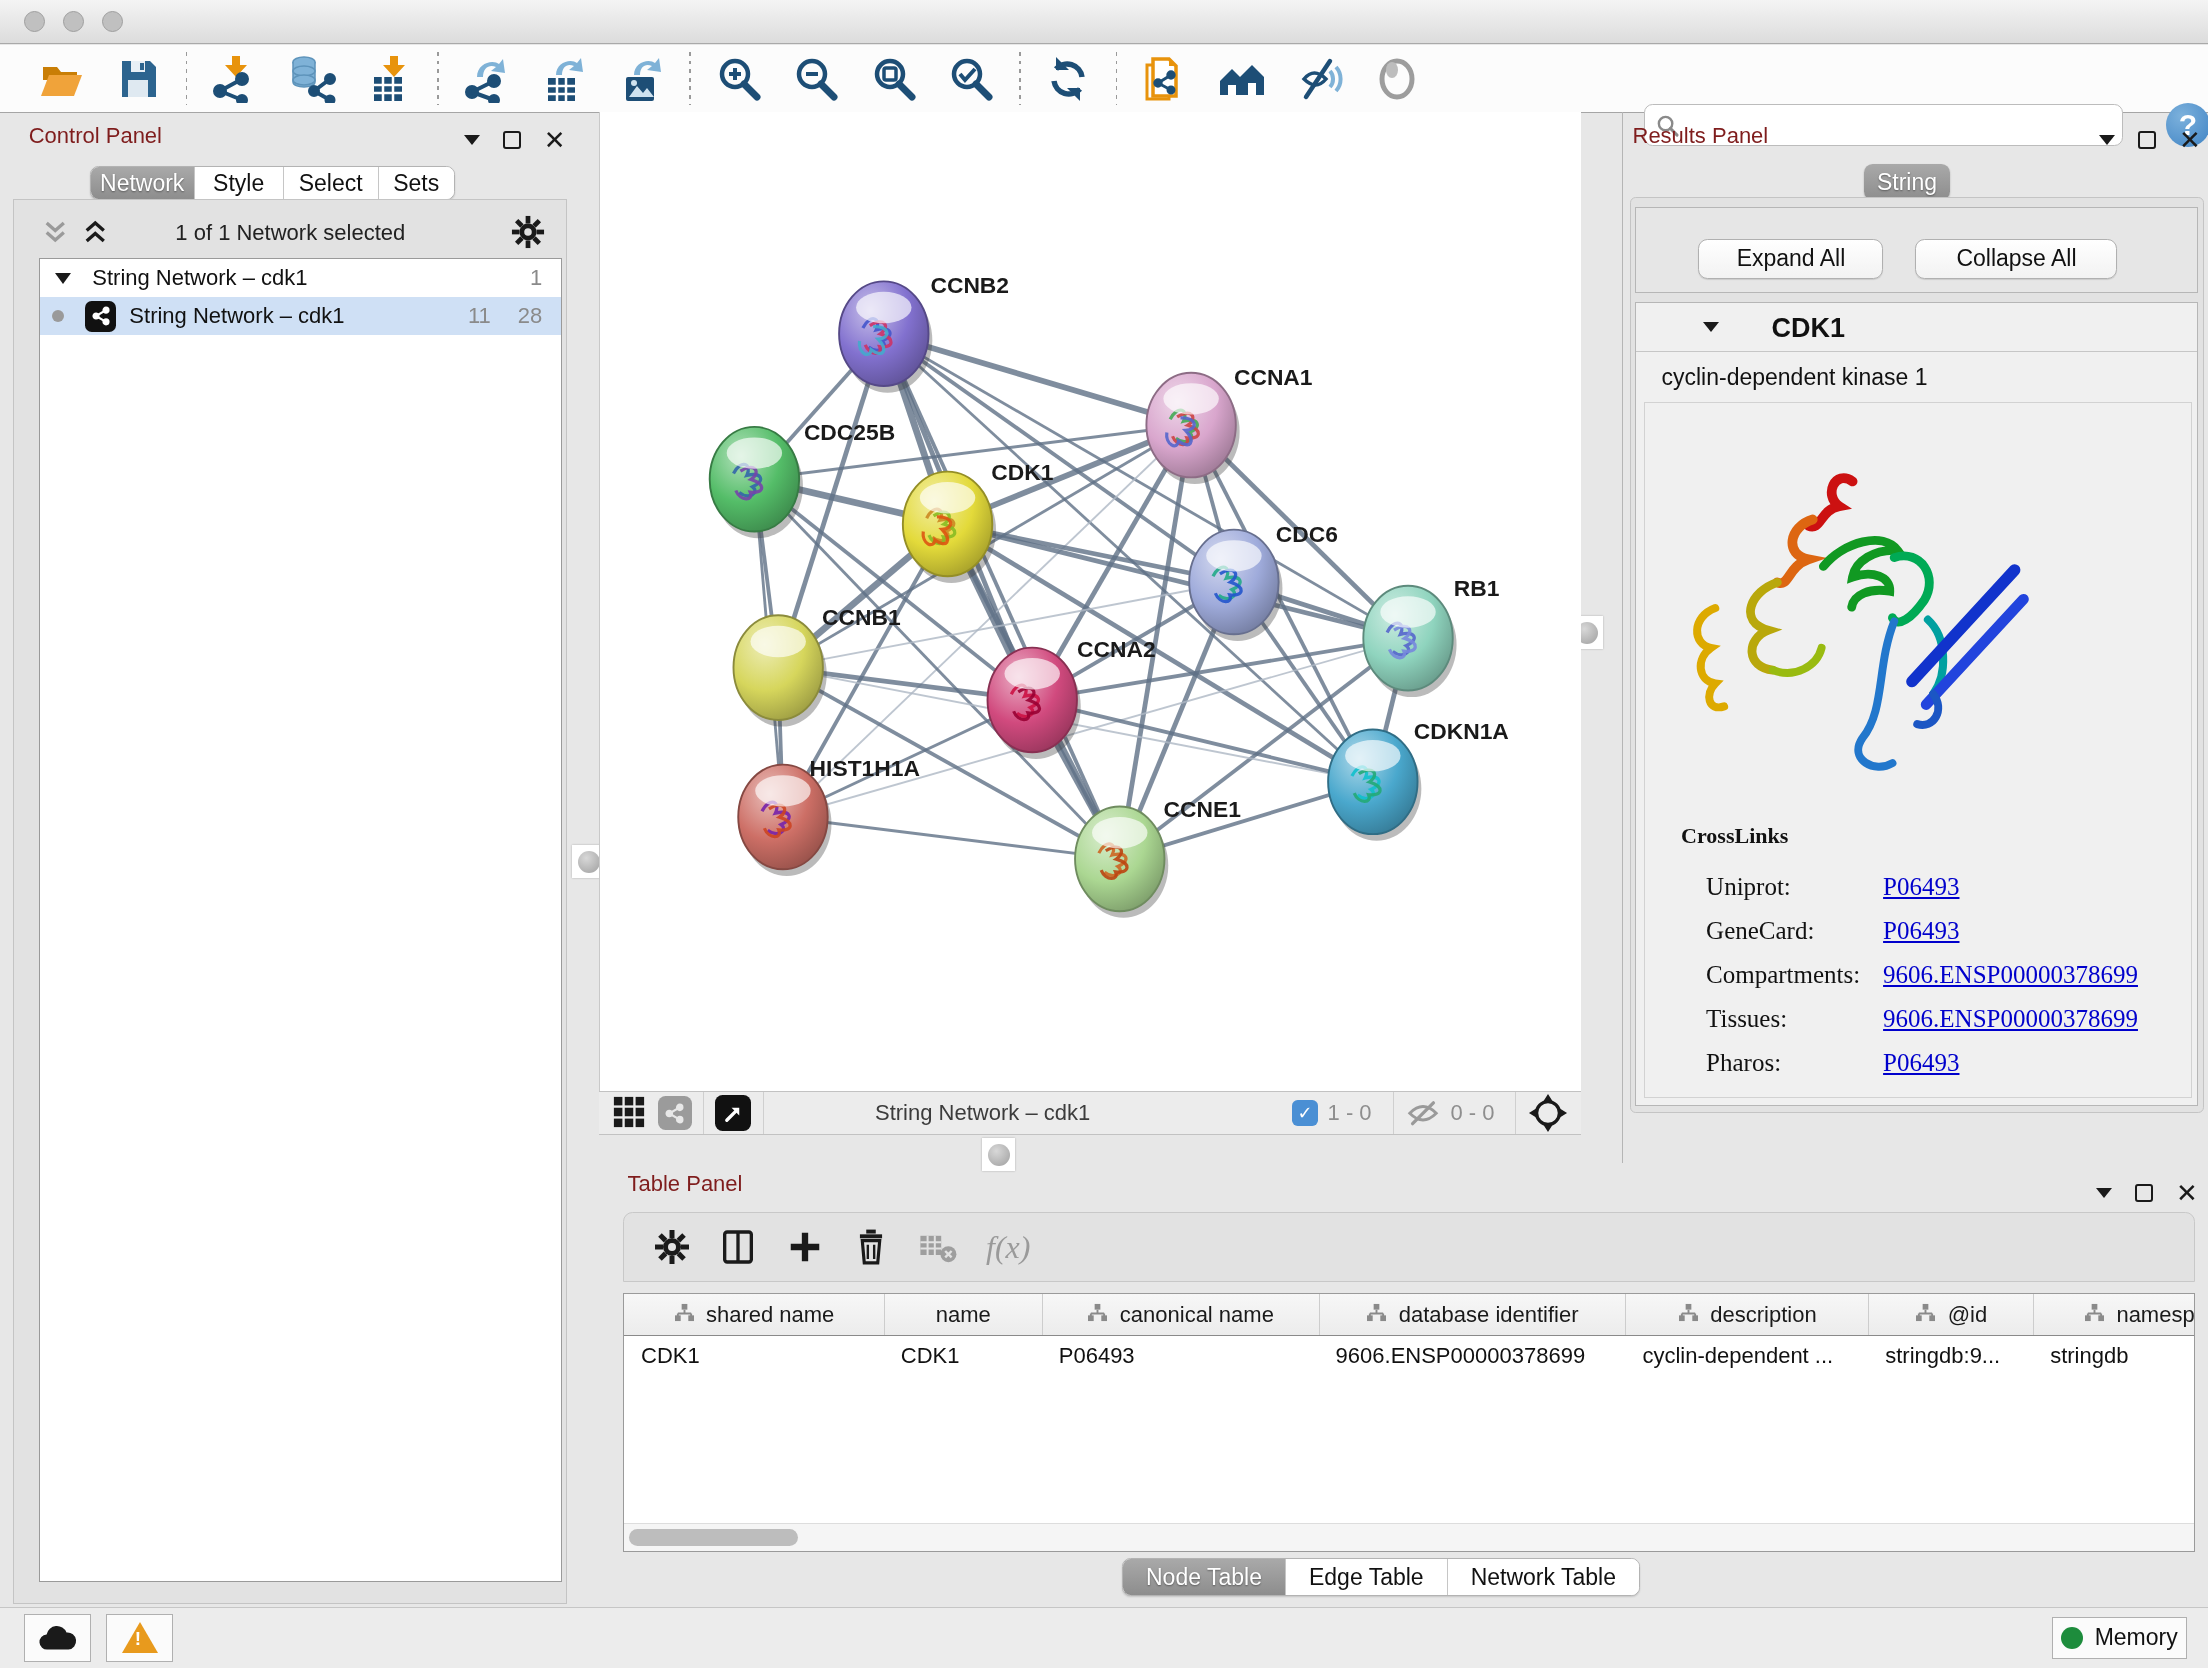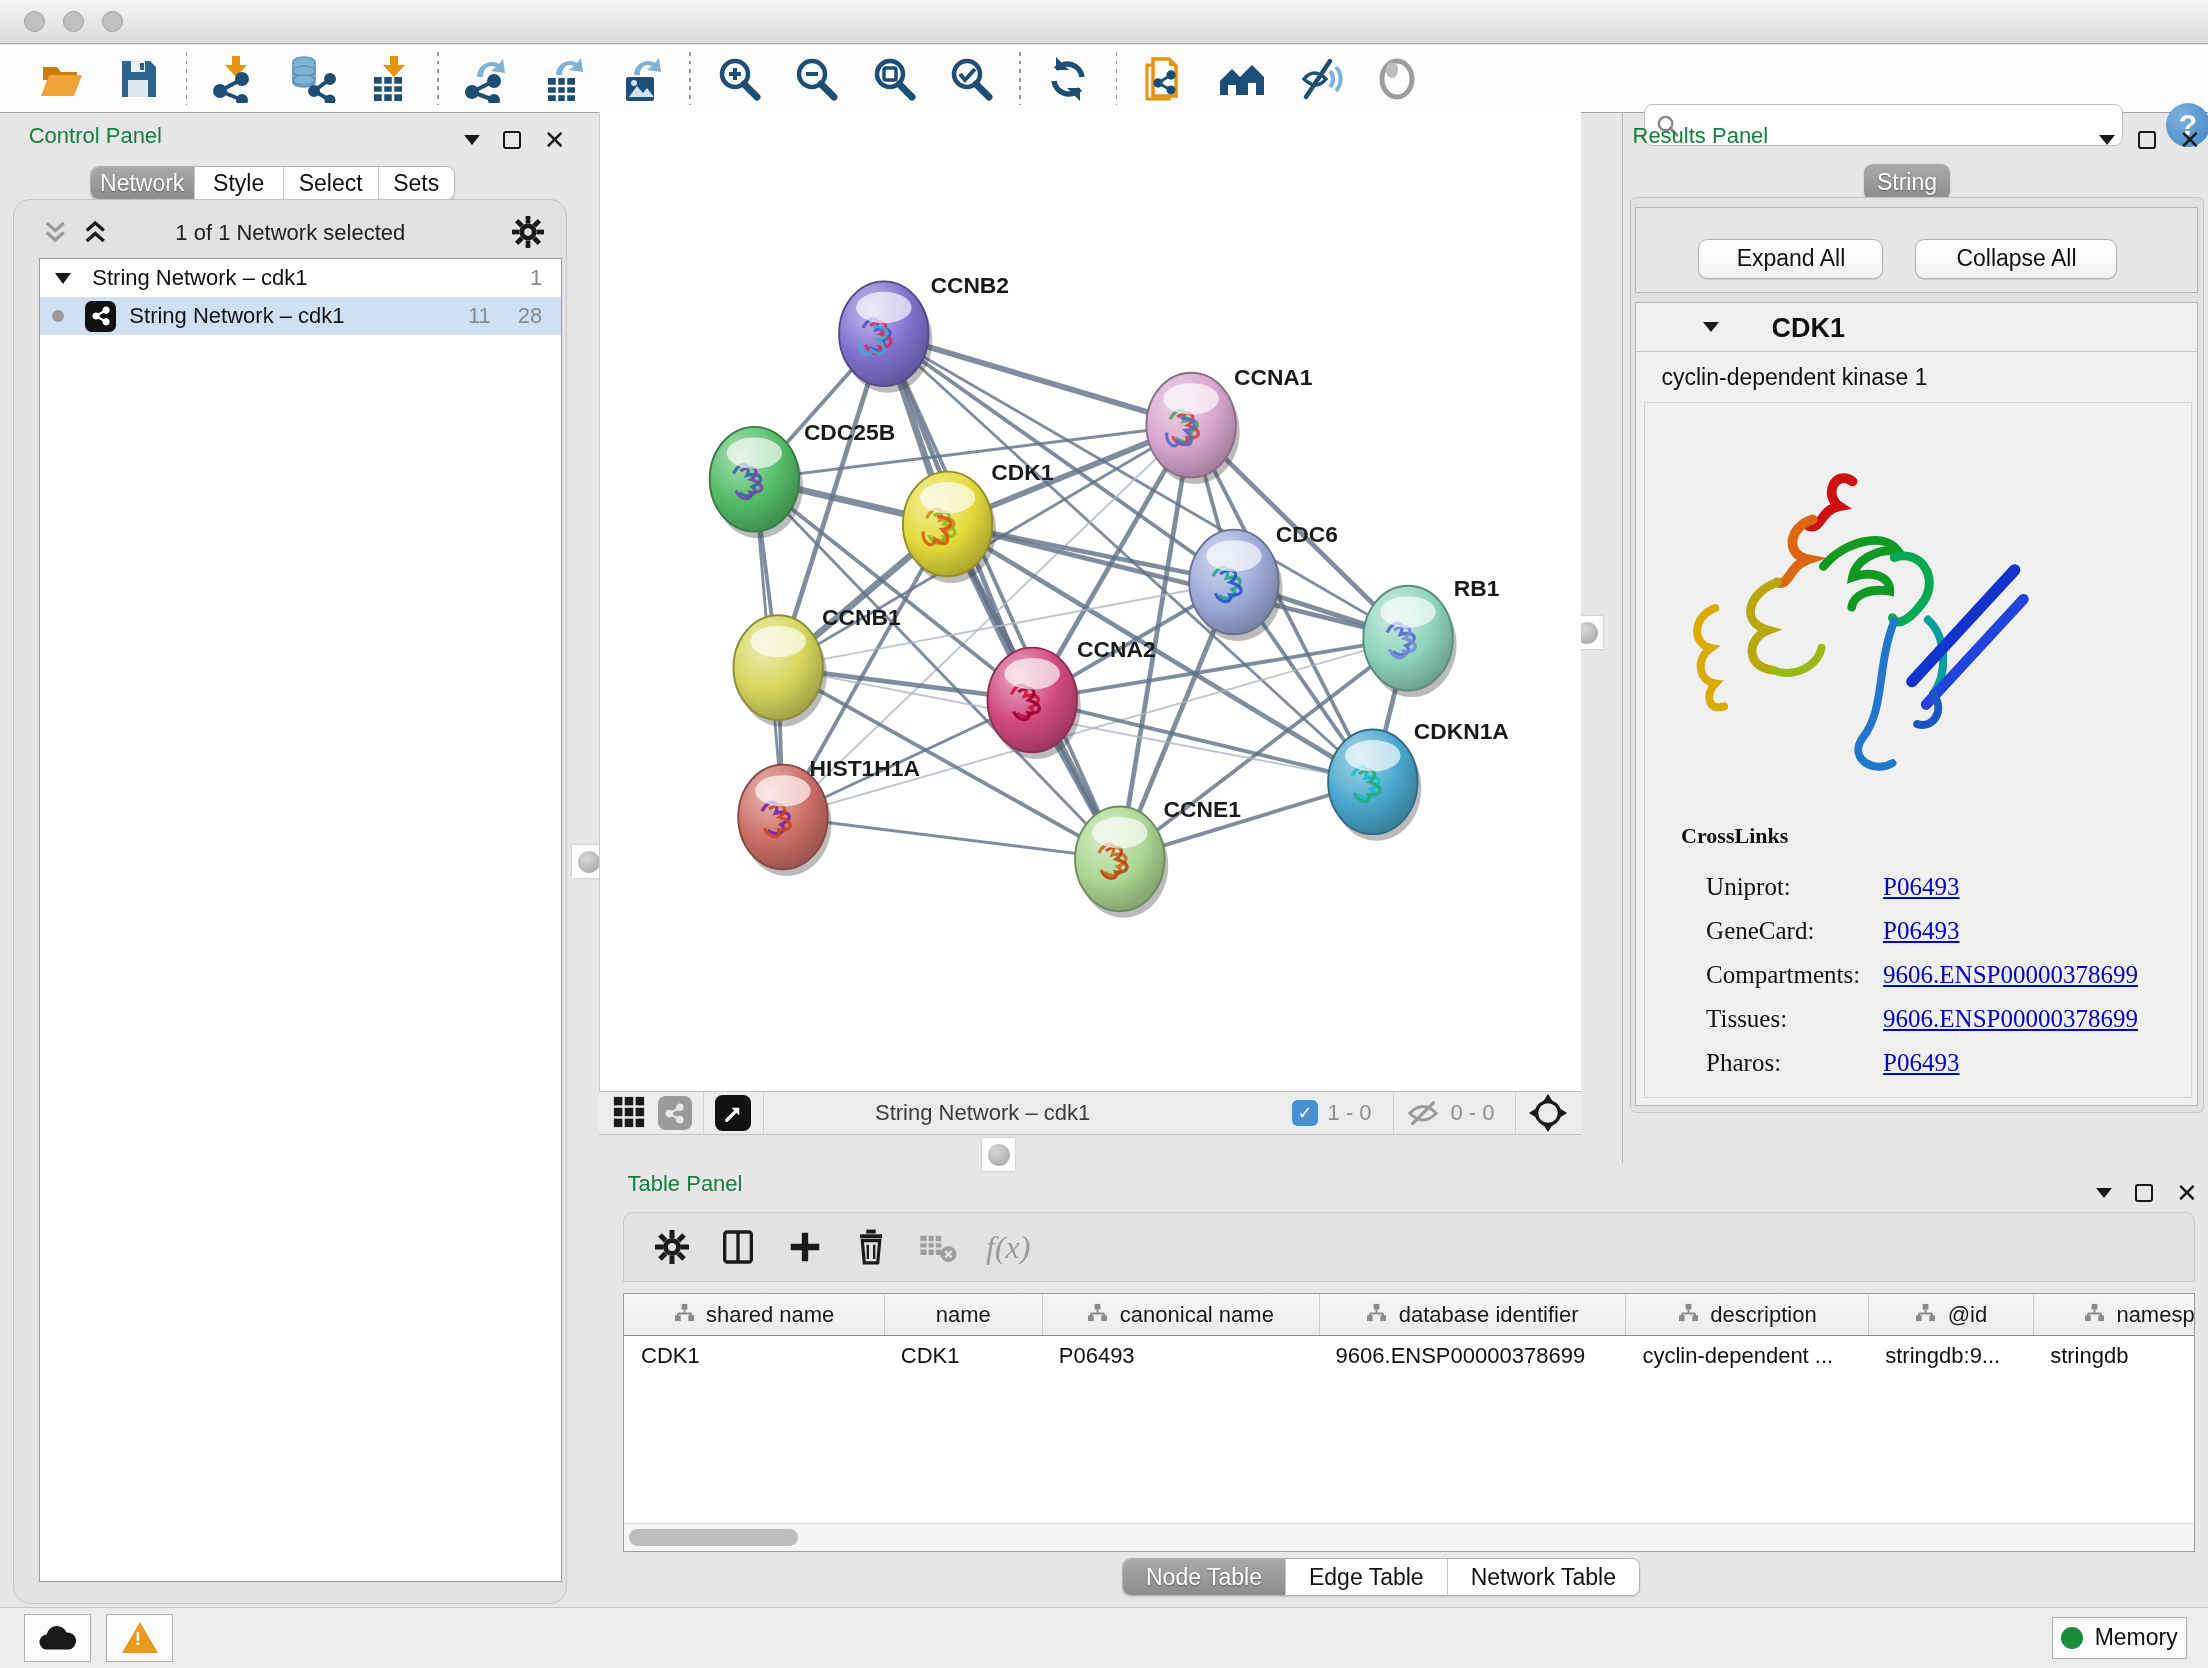--- a/index.html
+++ b/index.html
@@ -29,21 +29,21 @@
   .tb-ic{width:49px;height:49px;display:flex;align-items:center;justify-content:center;cursor:default;}
   .tb-ic svg{width:48px;height:48px;}
   .search-wrap{position:absolute;left:1644px;top:59px;width:479px;height:42px;background:#fff;
     border:1.9px solid #bcbcbc;border-radius:8.6px;display:flex;align-items:center;padding-left:9.5px;}
   .search-wrap input{border:none;outline:none;font-size:21px;flex:1;background:transparent;margin-left:7.6px;}
   .help-btn{position:absolute;left:2166px;top:58px;width:44px;height:44px;border-radius:50%;
     background:radial-gradient(circle at 35% 30%,#7cb1dc,#3f83c4);color:#fff;font-size:30px;font-weight:bold;
     display:flex;align-items:center;justify-content:center;}
 
   
-  .panel-title{font-size:22px;color:#15803d;text-align:right;}
+  .panel-title{font-size:22px;color:#7f1d1d;text-align:right;}
   .panel-ctrls{position:absolute;display:flex;align-items:center;gap:23px;}
   .caret-down{width:0;height:0;border-left:8.6px solid transparent;border-right:8.6px solid transparent;
     border-top:10.5px solid #1a1a1a;}
   .minbox{width:18px;height:18px;border:2.9px solid #1a1a1a;border-radius:2.9px;}
   .xmark{font-size:26px;font-weight:bold;color:#1a1a1a;line-height:1;}
 
   
   .seg{display:flex;border:1px solid #b3b3b3;border-radius:8.6px;overflow:hidden;background:#fff;
     box-shadow:0 1px 1.9px rgba(0,0,0,.15);}
   .seg .tab{font-size:23px;color:#111;background:#fff;display:flex;align-items:center;justify-content:center;
@@ -52,21 +52,21 @@
   .seg .tab.sel{background:linear-gradient(#a9a9a9,#8d8d8d);color:#fff;text-shadow:0 1px 1.9px rgba(0,0,0,.4);}
 
   
   .control-panel{position:absolute;left:5.7px;top:112px;width:565px;height:1495px;}
   .cp-title{position:absolute;left:23px;top:11.4px;}
   .cp-ctrls{left:458px;top:15px;}
   .cp-tabs{position:absolute;left:84px;top:54px;height:34px;}
   .cp-tabs .tab{width:103px;}
   .cp-tabs .tab:nth-child(2){width:89px}.cp-tabs .tab:nth-child(3){width:95px}.cp-tabs .tab:nth-child(4){width:76px}
   .cp-box{position:absolute;left:7.6px;top:87px;width:554px;height:1405px;background:var(--boxbg);
-    border:1px solid var(--bordr);border-radius:17px;}
+    border:1px solid var(--bordr);border-radius:0;}
   .cp-row{position:absolute;left:0;top:15px;width:100%;height:34px;}
   .chev{position:absolute;top:3.8px;}
   .cp-status{position:absolute;left:0;top:4.8px;width:100%;text-align:center;font-size:22px;color:#222;}
   .gear-btn{position:absolute;right:21px;top:0px;}
   .net-list{position:absolute;left:25px;top:58px;width:523px;height:1324px;background:#fff;
     border:1.9px solid #9a9a9a;}
   .nl-row{position:relative;height:38px;display:flex;align-items:center;font-size:22px;color:#111;}
   .nl-row .count{color:#8a8a8a;}
   .nl-row.sel{background:#cfe0f5;}
   .tree-caret{width:0;height:0;border-left:8.6px solid transparent;border-right:8.6px solid transparent;

